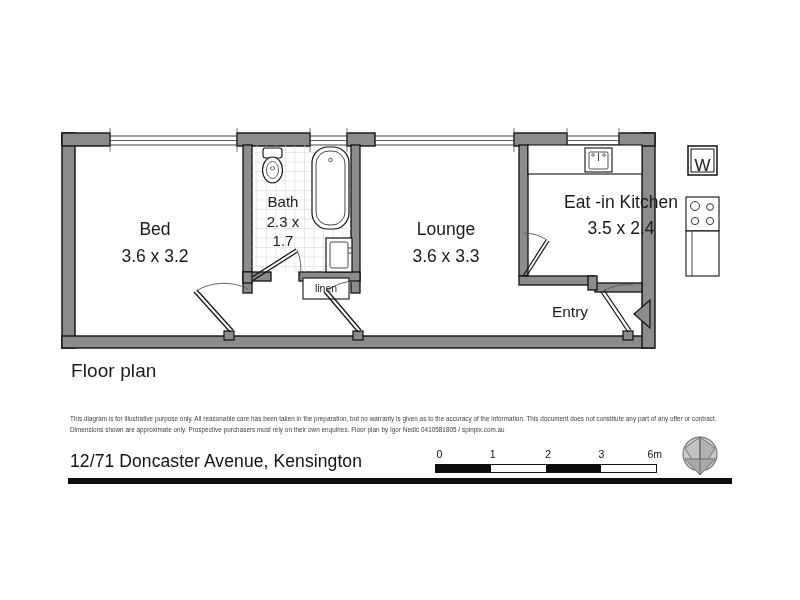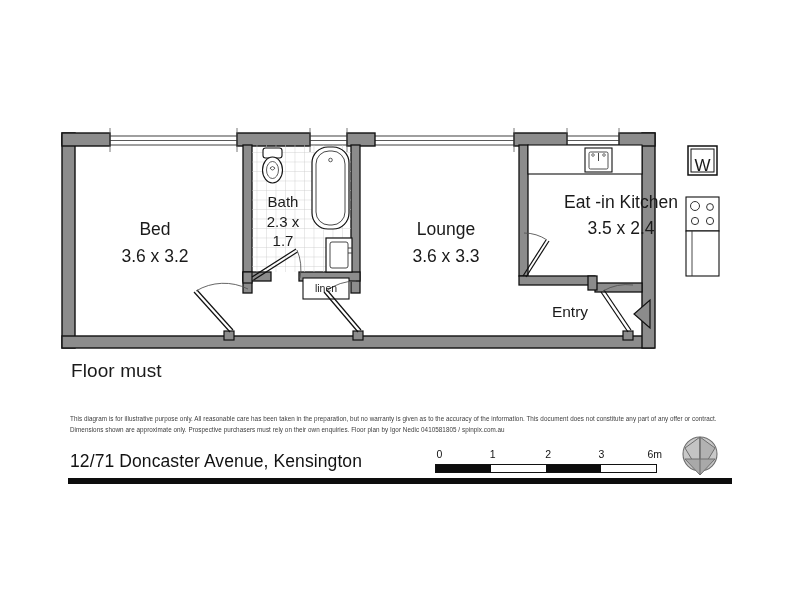--- a/index.html
+++ b/index.html
@@ -261,21 +261,21 @@
 
       <text class="label-room" x="621" y="203">Eat -in Kitchen</text>
       <text class="label-room" x="621" y="229">3.5 x 2.4</text>
 
       <text class="label-tiny" x="326" y="289">linen</text>
 
       <text class="label-entry" x="570" y="313">Entry</text>
     </g>
   </svg>
 
-  <div class="title-floorplan">Floor must</div>
+  <div class="title-floorplan">Floor plan</div>
 
   <div class="disclaimer">This diagram is for illustrative purpose only. All reasonable care has been taken in the preparation, but no warranty is given as to the accuracy of the information. This document does not constitute any part of any offer or contract. Dimensions shown are approximate only. Prospective purchasers must rely on their own enquiries. Floor plan by Igor Nedic 0410581805 / spinpix.com.au</div>
 
   <div class="address">12/71 Doncaster Avenue, Kensington</div>
 
   <div class="scalebar-wrap">
     <div class="scalebar-ticks">
       <span style="left:2%">0</span>
       <span style="left:26%">1</span>
       <span style="left:51%">2</span>

